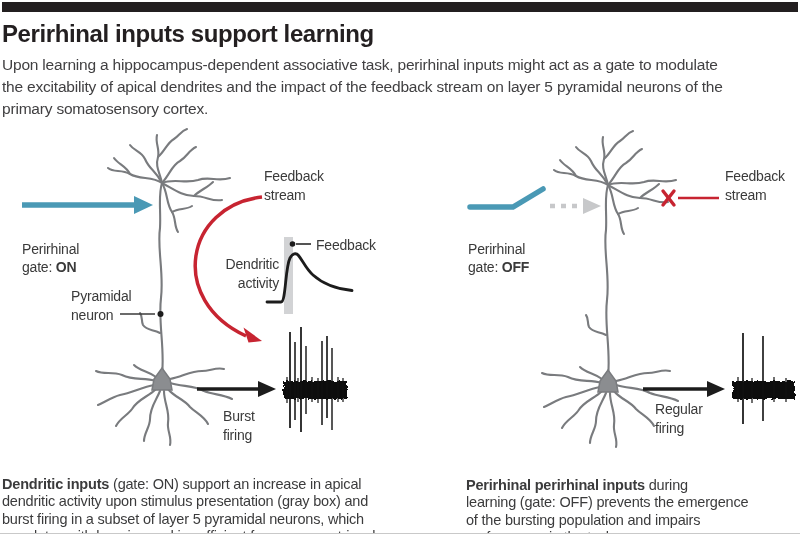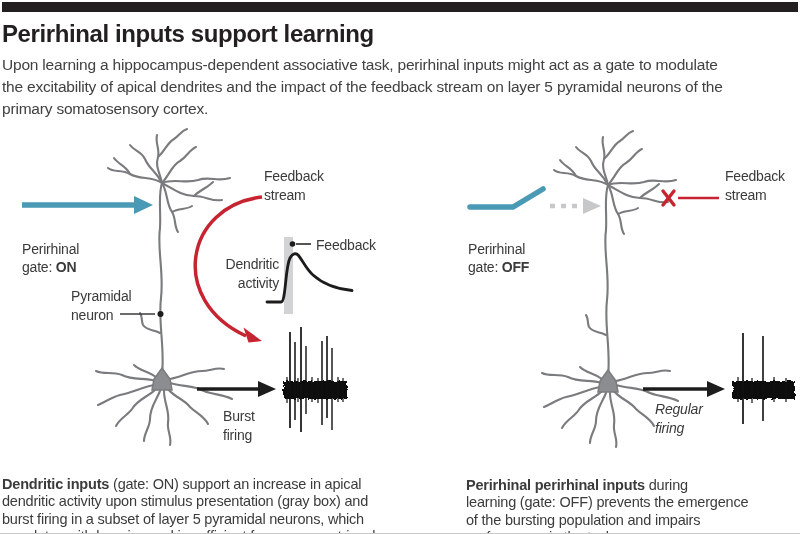--- a/index.html
+++ b/index.html
@@ -161,21 +161,21 @@
 firing</div>
 
   <div class="abs dlabel" style="left:468px;top:221px;">
     <span>Perirhinal
 gate: </span><b>OFF</b>
   </div>
 
   <div class="abs dlabel" style="left:725px;top:167px;">Feedback
 stream</div>
 
-  <div class="abs dlabel" style="left:655px;top:400px;font-style:italic;">Regular
+  <div class="abs dlabel" style="left:655px;top:400px;">Regular
 firing</div>
 
   <div class="abs caption" style="left:2px;top:458px;width:452px;">
     <b>Dendritic inputs</b><span> (gate: ON) support an increase in apical
 dendritic activity upon stimulus presentation (gray box) and
 burst firing in a subset of layer 5 pyramidal neurons, which
 correlates with learning and is sufficient for memory retrieval.</span>
   </div>
 
   <div class="abs caption" style="left:466px;top:459px;width:320px;">

